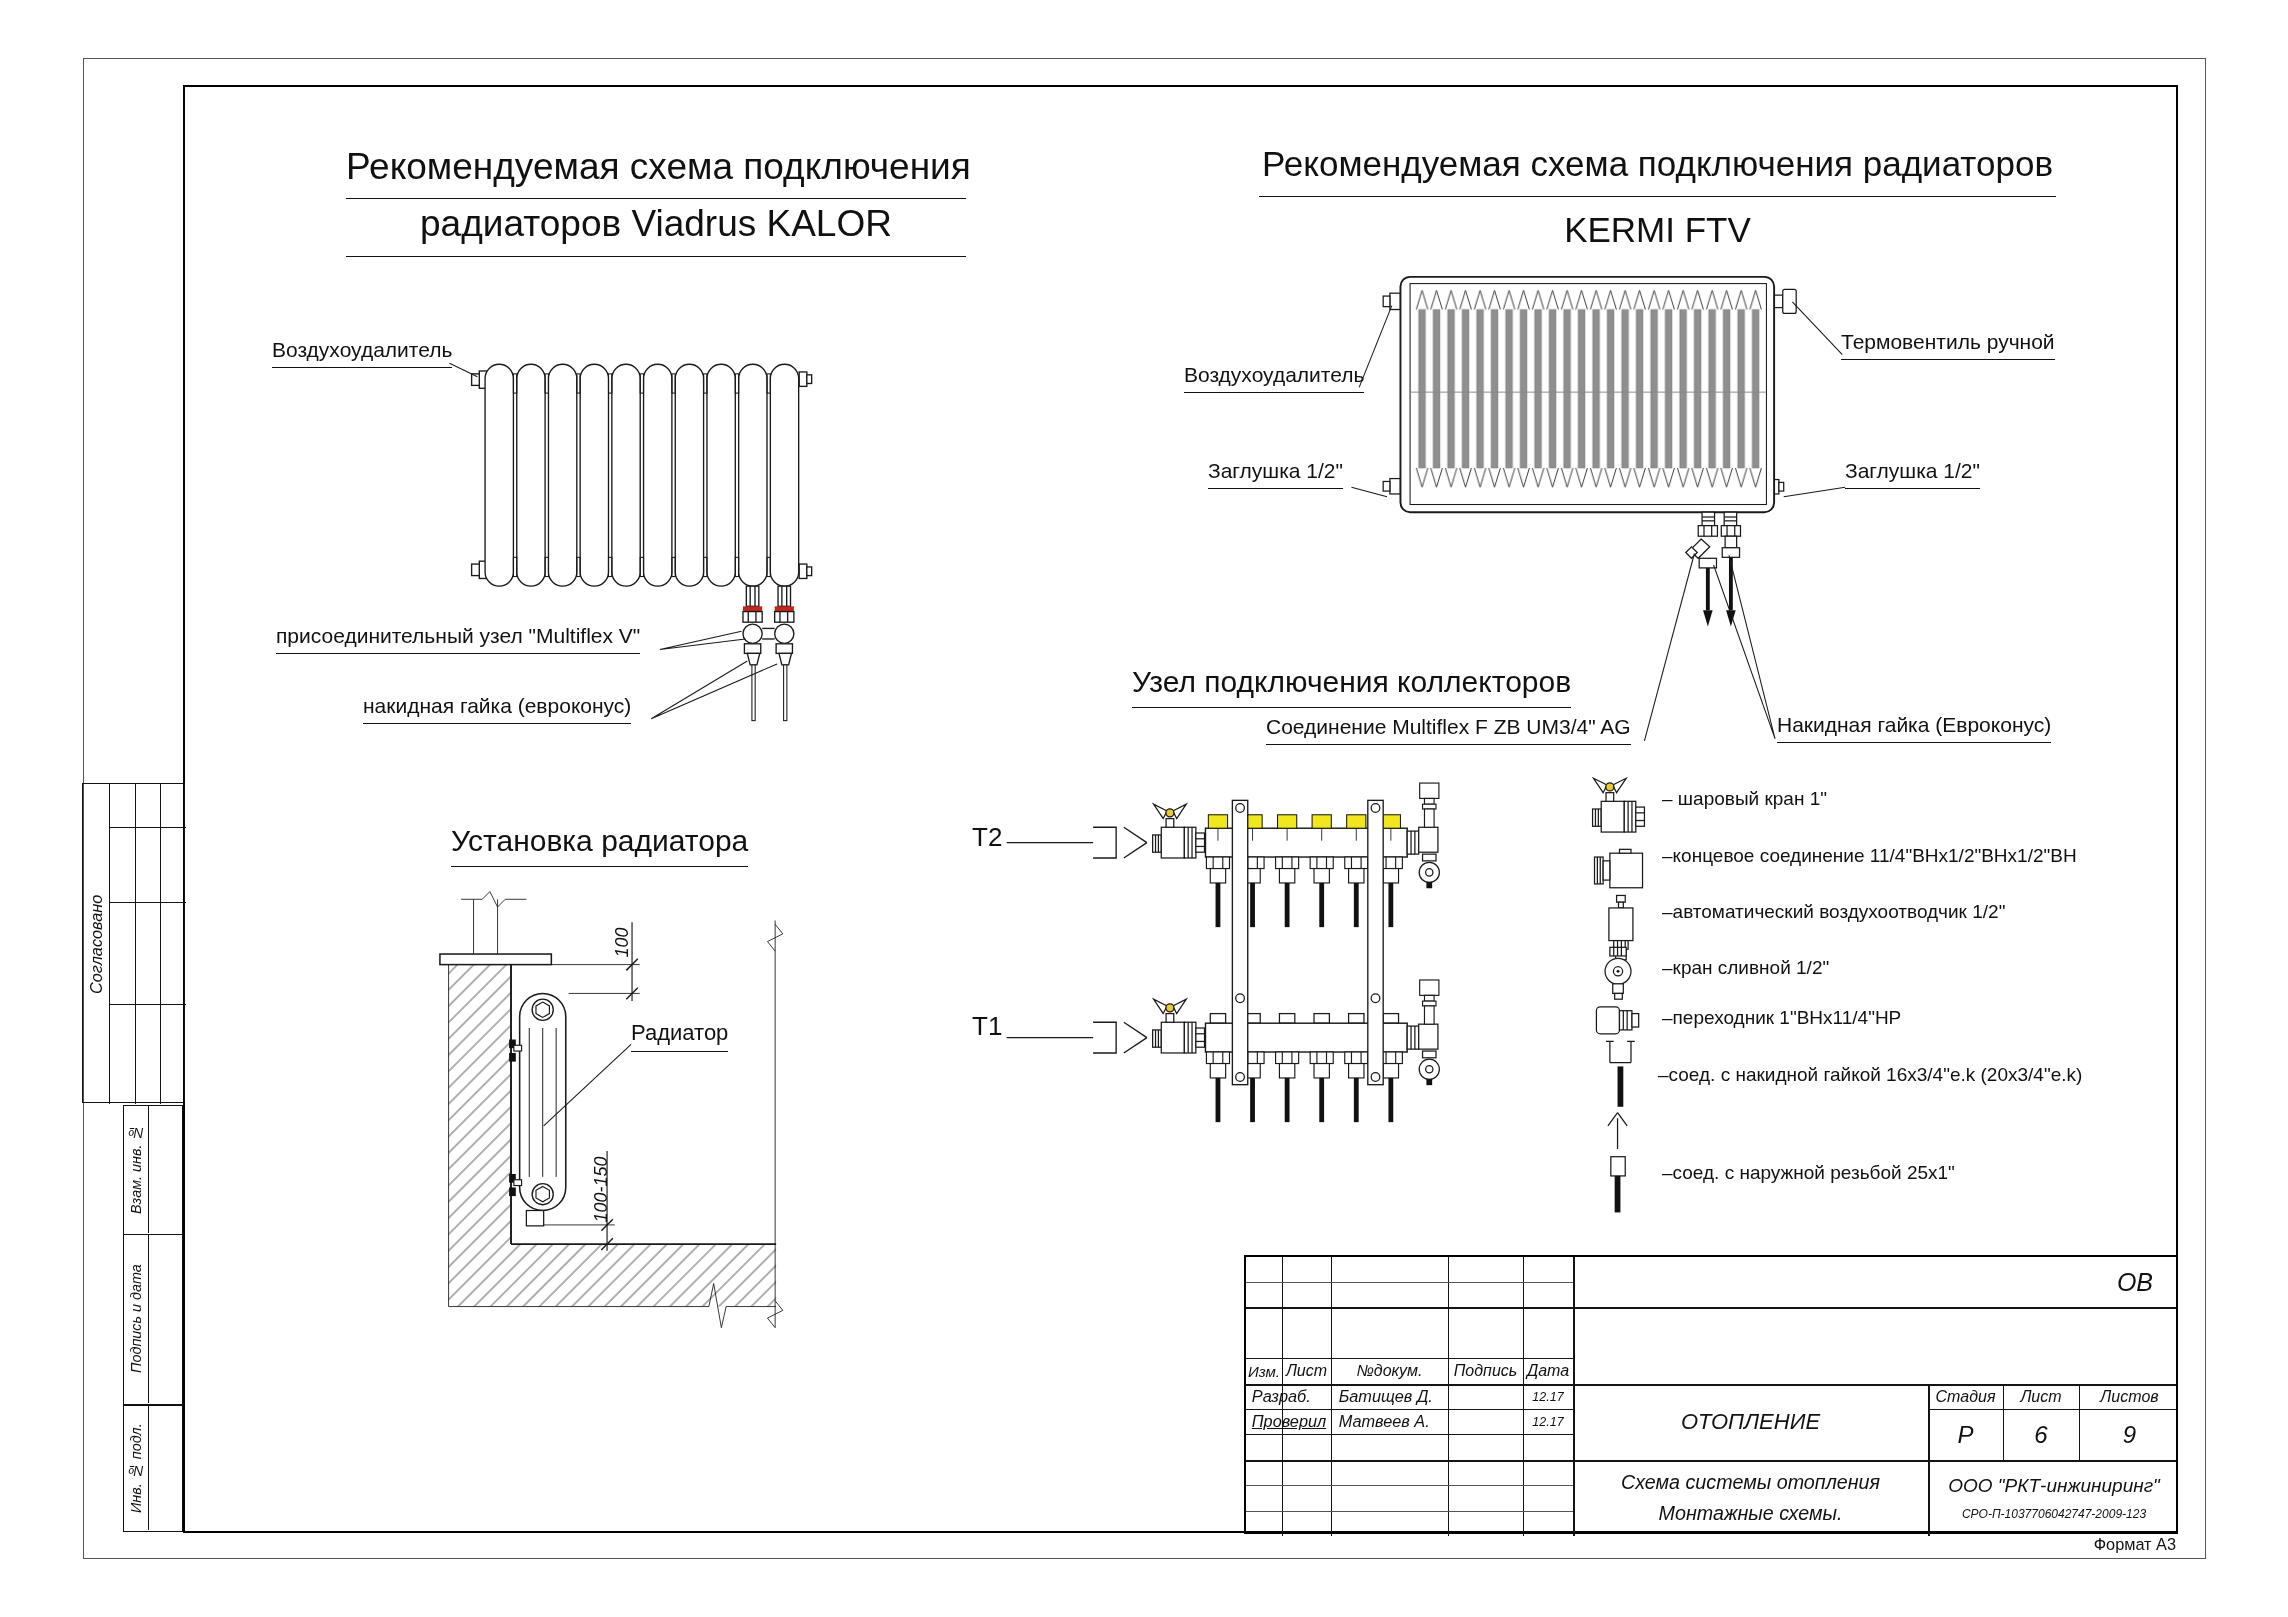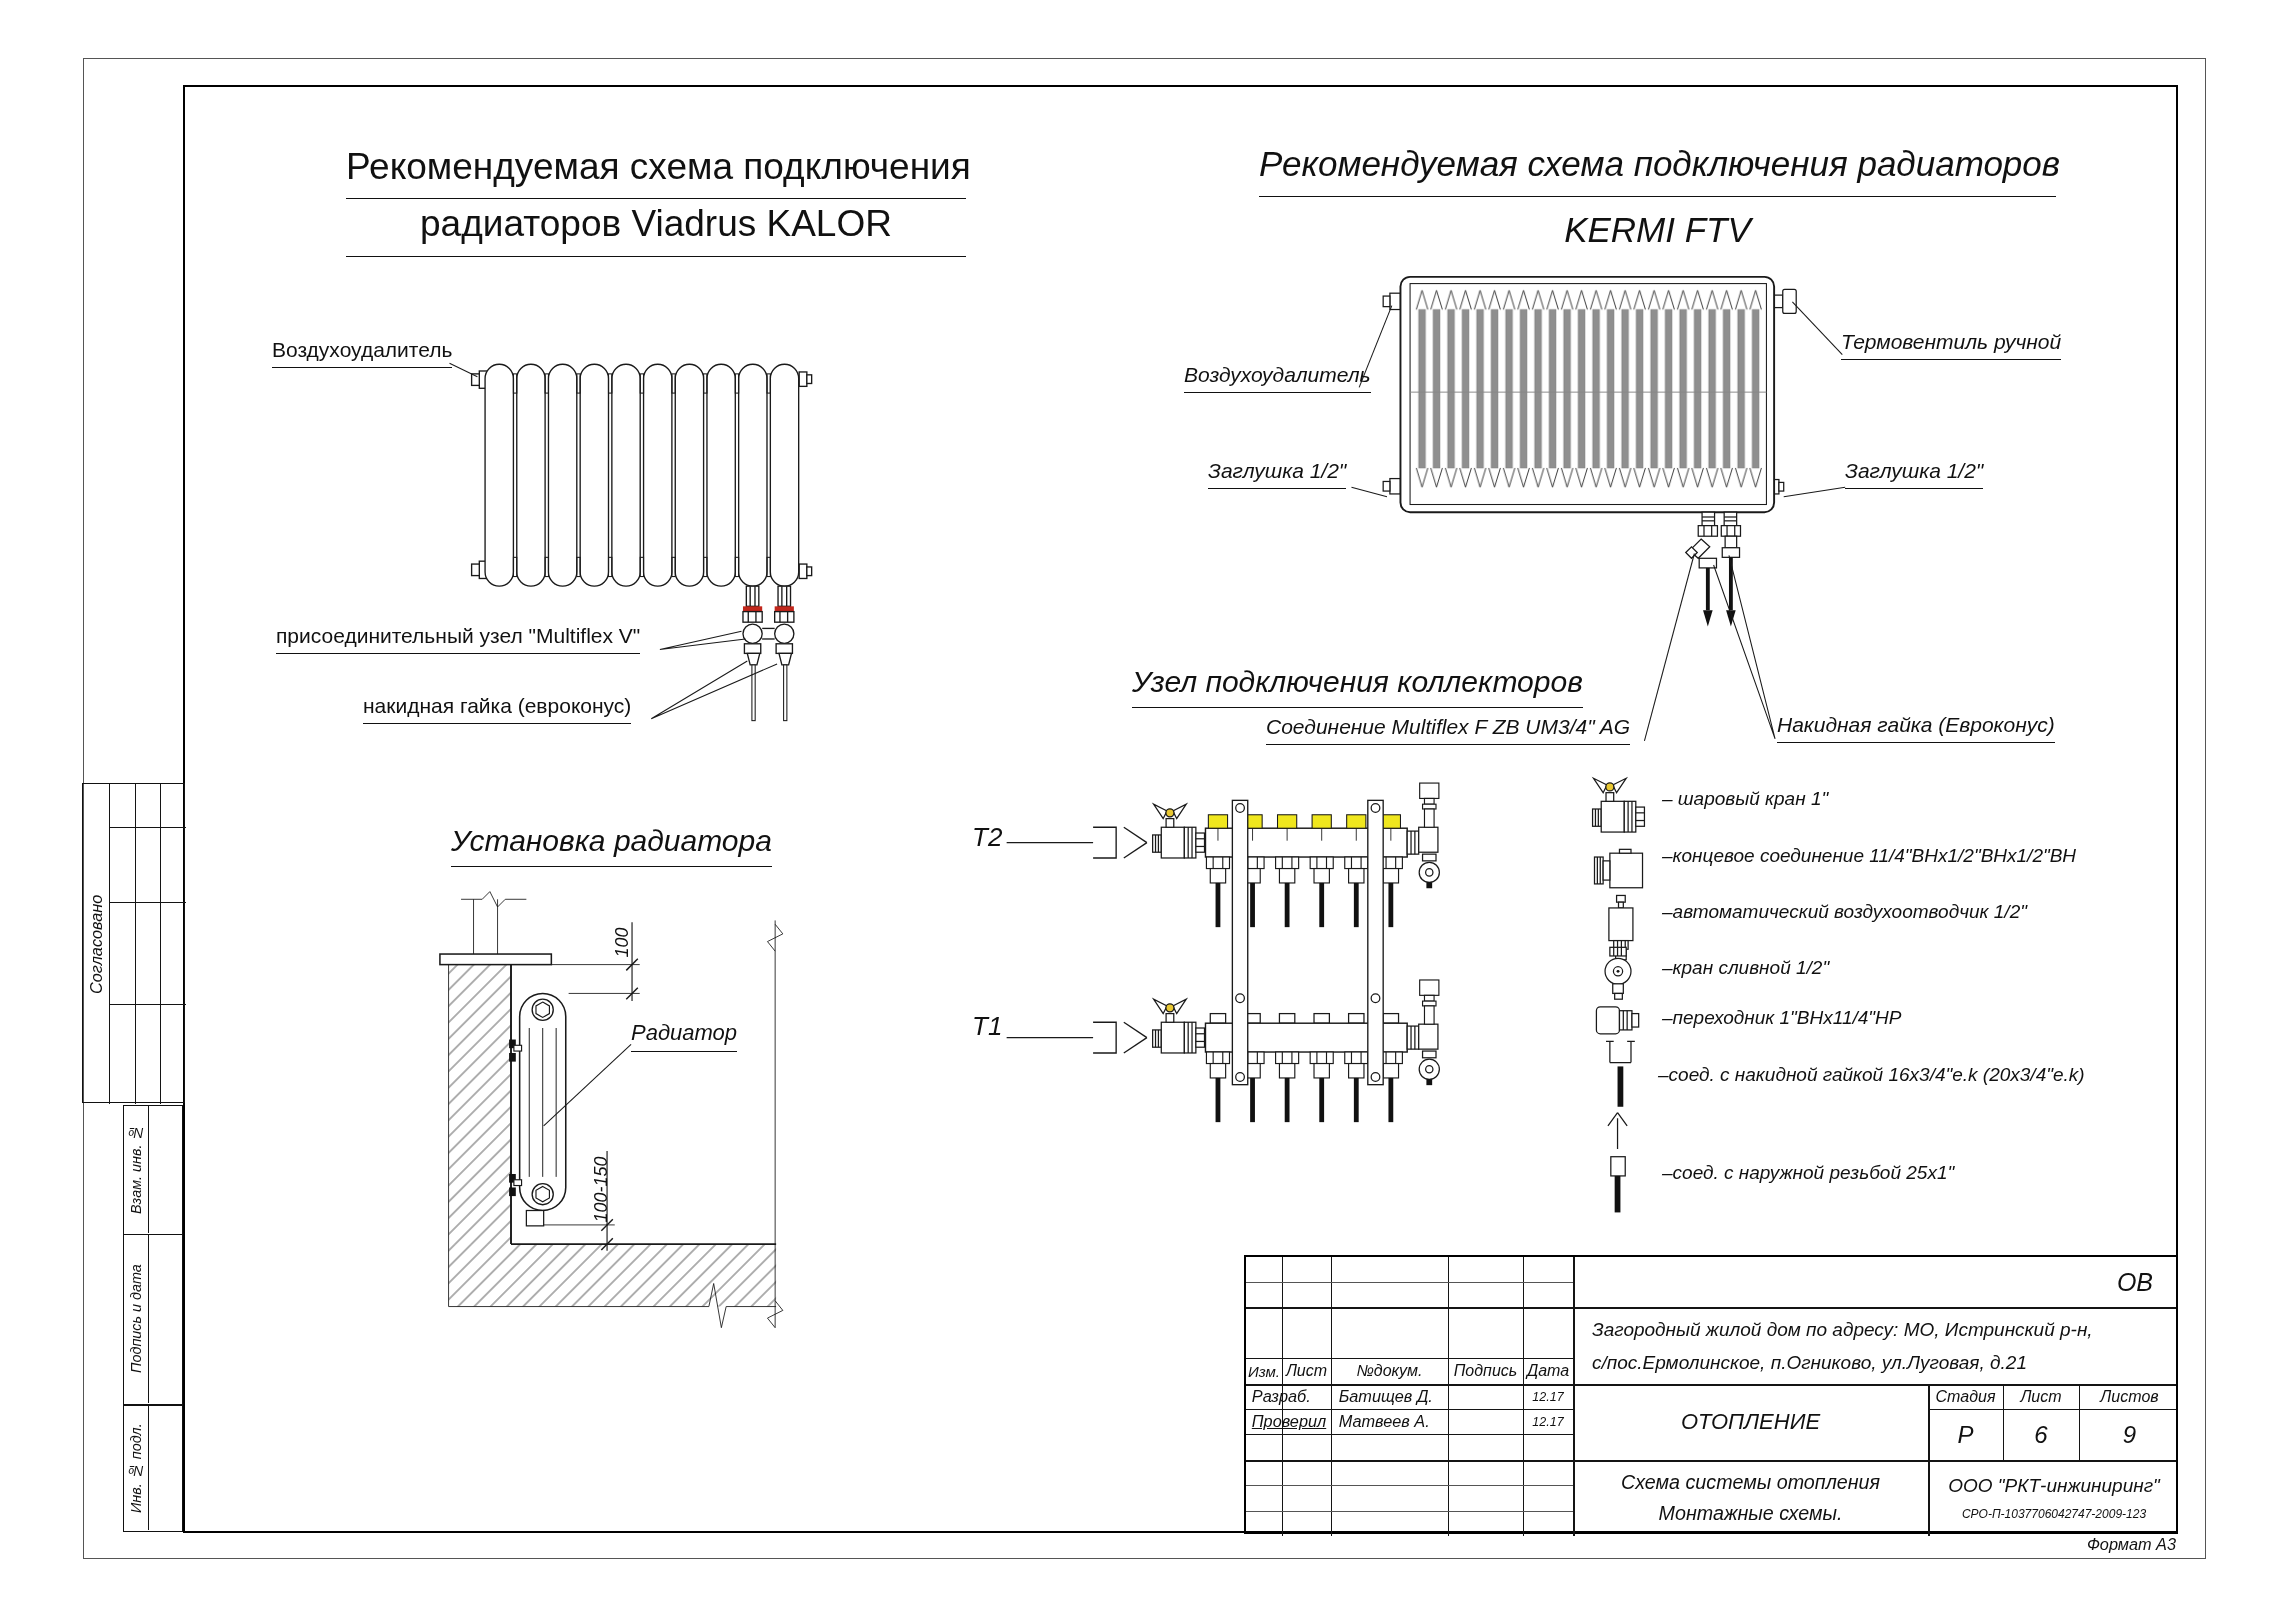--- a/index.html
+++ b/index.html
@@ -1,21 +1,21 @@
 <!DOCTYPE html>
 <html><head>
 <meta charset="utf-8">
 <style>
   html,body{margin:0;padding:0;background:#fff;}
   body{width:2288px;height:1618px;position:relative;font-family:"Liberation Sans",sans-serif;color:#111;overflow:hidden;}
   .abs{position:absolute;}
   svg.art{position:absolute;left:0;top:0;z-index:1;}
   .lbl{position:absolute;z-index:2;white-space:nowrap;color:#111;}
   .ul{border-bottom:1.5px solid #111;padding-bottom:5px;}
-  .it{font-style:italic;}
+  .it{}
   .ctr{text-align:center;}
   .vl{position:absolute;background:#141414;width:1.3px;z-index:2;}
   .hl{position:absolute;background:#141414;height:1.3px;z-index:2;}
   .box{position:absolute;border:1.5px solid #111;box-sizing:border-box;z-index:2;background:transparent;}
   .vtx{writing-mode:vertical-rl;transform:rotate(180deg);display:flex;align-items:center;justify-content:center;font-style:italic;}
   .tbc{position:absolute;display:flex;align-items:center;justify-content:center;font-style:italic;z-index:3;white-space:nowrap;}
   .rot{transform:rotate(-90deg);transform-origin:center center;text-align:center;font-style:italic;}
 </style>
 </head>
 <body>
@@ -442,24 +442,20 @@
   <div class="tbc" style="left:277px;top:101px;width:50px;height:26px;font-size:16px;">Дата</div>
 
   <div class="tbc" style="left:0;top:127px;width:85px;height:25px;font-size:16.3px;justify-content:flex-start;padding-left:5.8px;box-sizing:border-box;">Разраб.</div>
   <div class="tbc" style="left:85px;top:127px;width:117px;height:25px;font-size:16.3px;justify-content:flex-start;padding-left:7.7px;box-sizing:border-box;">Батищев Д.</div>
   <div class="tbc" style="left:277px;top:127px;width:50px;height:25px;font-size:12.5px;">12.17</div>
   <div class="tbc" style="left:0;top:152px;width:85px;height:25px;font-size:16.3px;justify-content:flex-start;padding-left:5.8px;box-sizing:border-box;text-decoration:underline;">Проверил</div>
   <div class="tbc" style="left:85px;top:152px;width:117px;height:25px;font-size:16.3px;justify-content:flex-start;padding-left:7.7px;box-sizing:border-box;">Матвеев А.</div>
   <div class="tbc" style="left:277px;top:152px;width:50px;height:25px;font-size:12.5px;">12.17</div>
 
   <div class="tbc" style="left:327px;top:0;width:607px;height:50px;font-size:25px;justify-content:flex-end;padding-right:27px;box-sizing:border-box;">ОВ</div>
-  <div class="tbc" style="left:327px;top:50px;width:607px;height:77px;flex-direction:column;align-items:flex-start;justify-content:center;padding-left:19px;box-sizing:border-box;font-size:19px;">
-    <div style="line-height:33px;">Загородный жилой дом по адресу: МО, Истринский р-н,</div>
-    <div style="line-height:33px;">с/пос.Ермолинское, п.Огниково, ул.Луговая, д.21</div>
-  </div>
   <div class="tbc" style="left:327px;top:127px;width:355px;height:76px;font-size:22px;">ОТОПЛЕНИЕ</div>
   <div class="tbc" style="left:682px;top:127px;width:75px;height:25px;font-size:16px;">Стадия</div>
   <div class="tbc" style="left:757px;top:127px;width:76px;height:25px;font-size:16px;">Лист</div>
   <div class="tbc" style="left:833px;top:127px;width:101px;height:25px;font-size:16px;">Листов</div>
   <div class="tbc" style="left:682px;top:152px;width:75px;height:51px;font-size:24px;">Р</div>
   <div class="tbc" style="left:757px;top:152px;width:76px;height:51px;font-size:24px;">6</div>
   <div class="tbc" style="left:833px;top:152px;width:101px;height:51px;font-size:24px;">9</div>
   <div class="tbc" style="left:327px;top:203px;width:355px;height:76px;flex-direction:column;font-size:19.7px;">
     <div style="line-height:31px;">Схема системы отопления</div>
     <div style="line-height:31px;">Монтажные схемы.</div>

